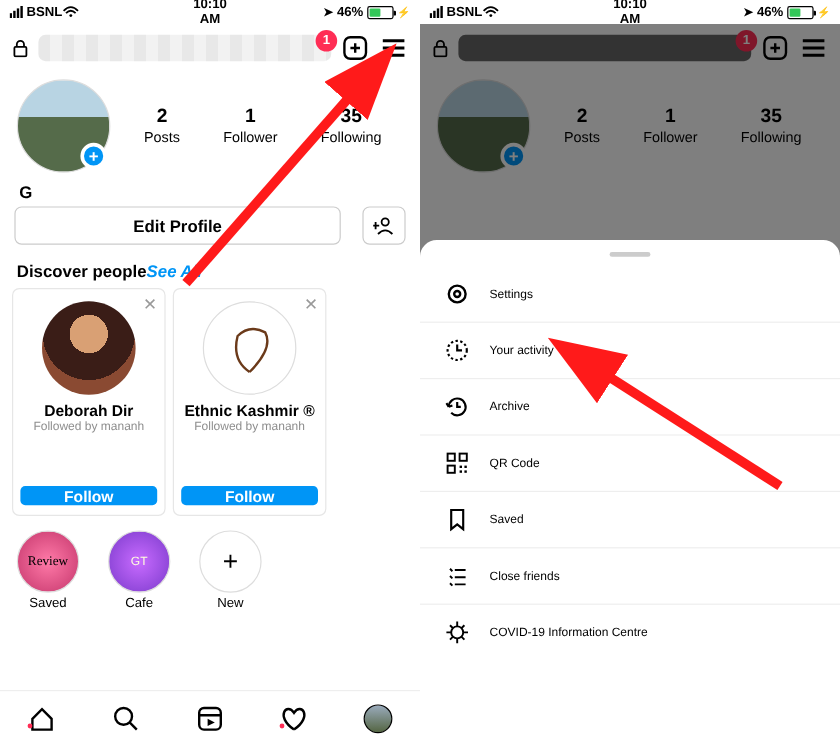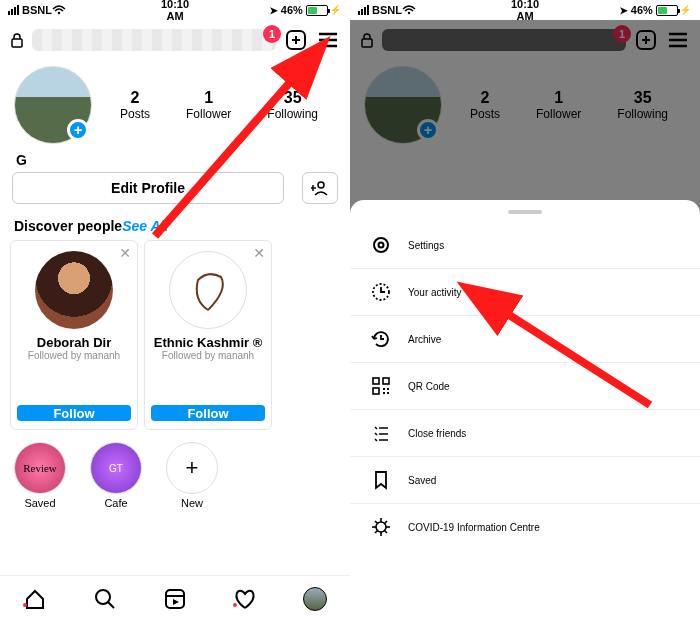--- a/index.html
+++ b/index.html
@@ -350,32 +350,32 @@
             <rect x="16" y="12" width="2" height="2" fill="#000"></rect>
             <rect x="12" y="16" width="2" height="2" fill="#000"></rect>
             <rect x="16" y="16" width="2" height="2" fill="#000"></rect>
           </svg>
         </span>
       <span>QR Code</span>
     </div>
     <div class="menu-item">
       <span class="mi-icon">
           <svg width="20" height="20">
+            <path d="M5 2 H15 V18 L10 14 L5 18 Z" fill="none" stroke="#000" stroke-width="1.8"></path>
+          </svg>
+        </span>
+      <span>Saved</span>
+    </div>
+    <div class="menu-item">
+      <span class="mi-icon">
+          <svg width="20" height="20">
             <path d="M4 4 l2 2 M8 5 h9 M4 10 l2 2 M8 11 h9 M4 16 l2 2 M8 17 h9" stroke="#000" stroke-width="1.6" fill="none"></path>
           </svg>
         </span>
       <span>Close friends</span>
-    </div>
-    <div class="menu-item">
-      <span class="mi-icon">
-          <svg width="20" height="20">
-            <path d="M5 2 H15 V18 L10 14 L5 18 Z" fill="none" stroke="#000" stroke-width="1.8"></path>
-          </svg>
-        </span>
-      <span>Saved</span>
     </div>
     <div class="menu-item">
       <span class="mi-icon">
           <svg width="20" height="20">
             <circle cx="10" cy="10" r="5" fill="none" stroke="#000" stroke-width="1.6"></circle>
             <g stroke="#000" stroke-width="1.6">
               <line x1="10" y1="1" x2="10" y2="5"></line>
               <line x1="10" y1="15" x2="10" y2="19"></line>
               <line x1="1" y1="10" x2="5" y2="10"></line>
               <line x1="15" y1="10" x2="19" y2="10"></line>

